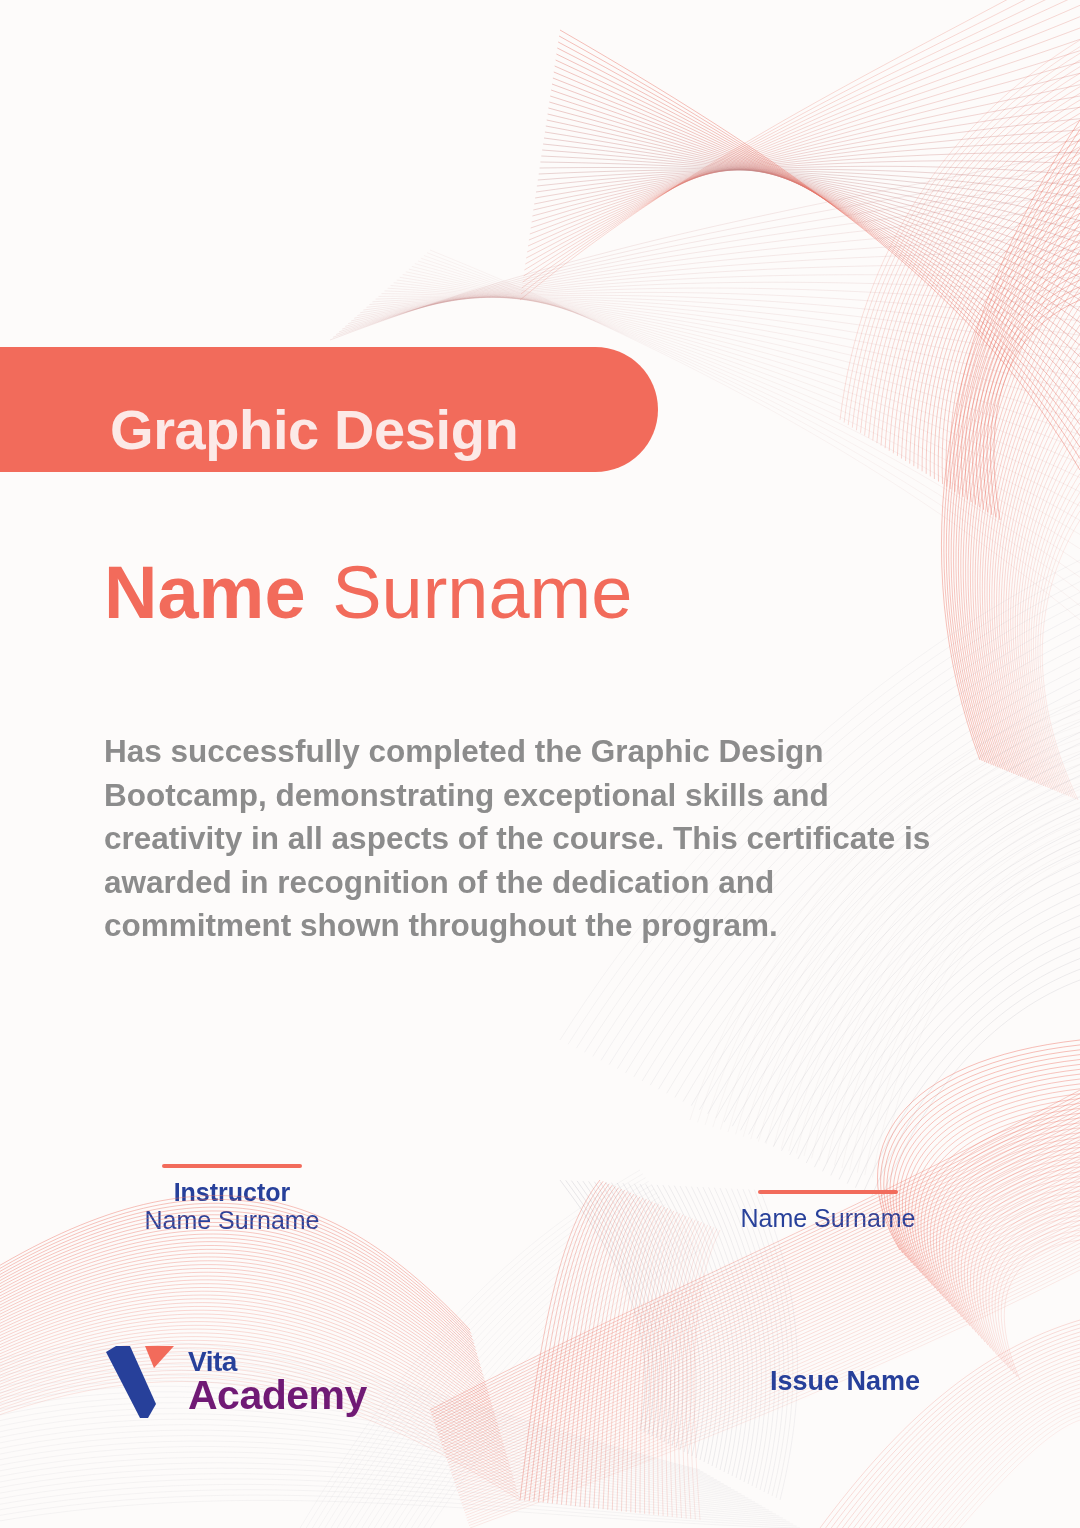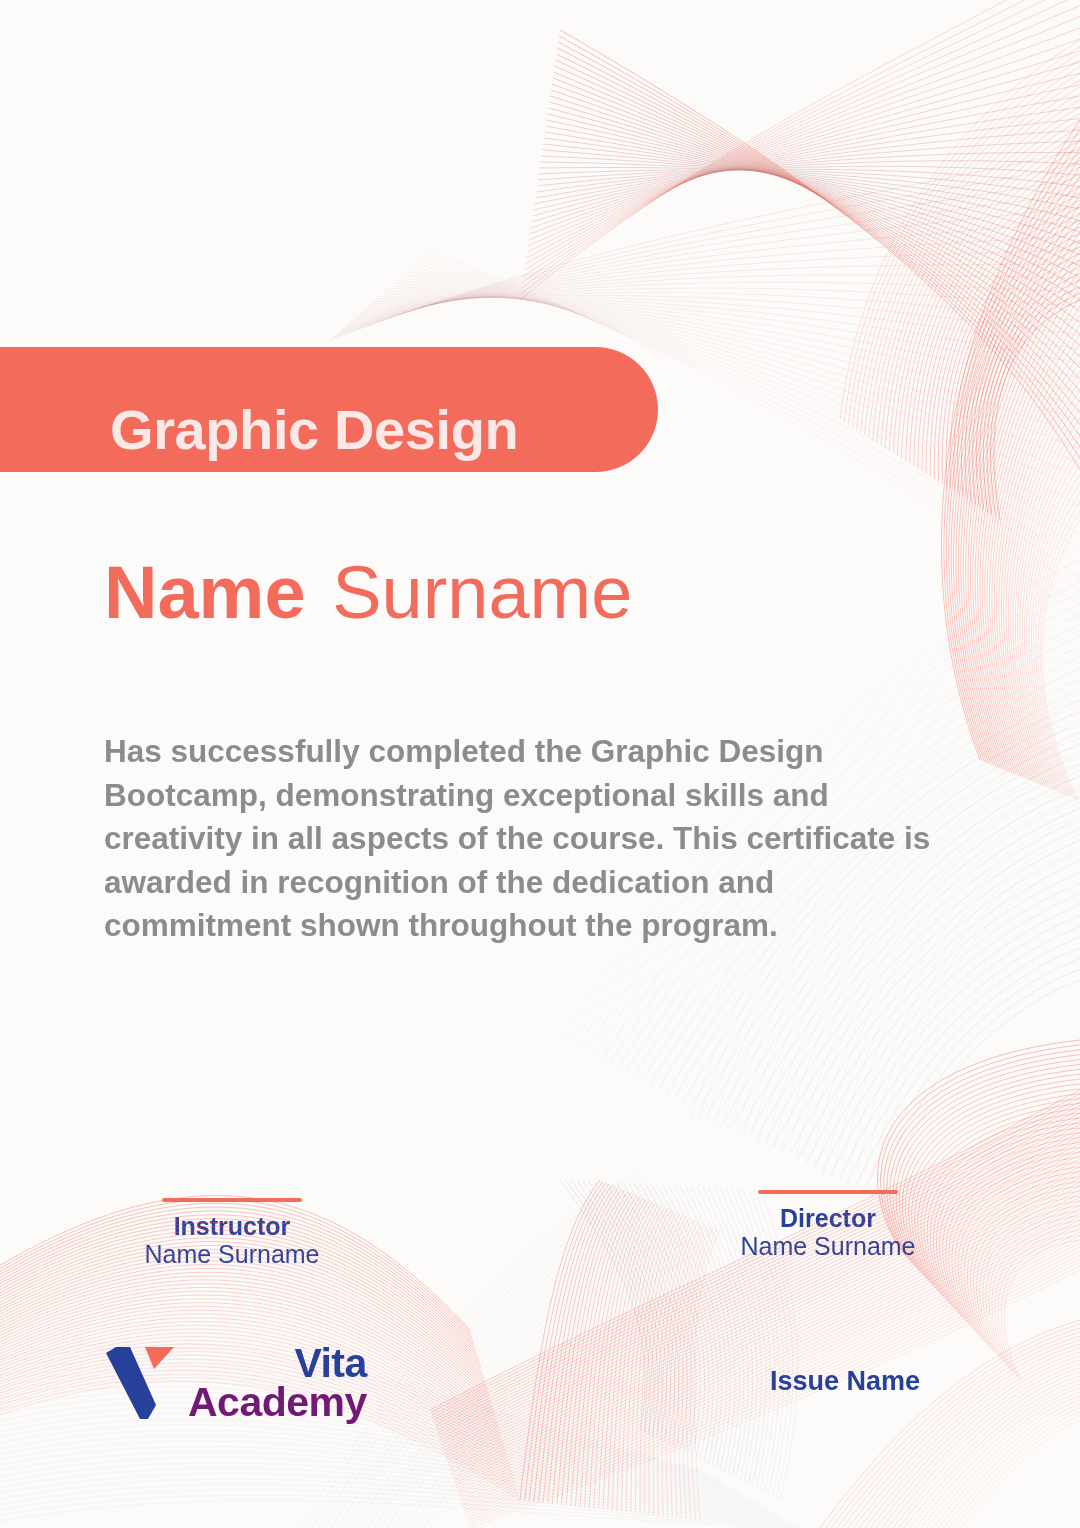--- a/index.html
+++ b/index.html
@@ -108,21 +108,21 @@
     line-height: 43.5px;
     color: #8c8c8c;
     font-weight: bold;
   }
 
   
   .sig {
     position: absolute;
     text-align: center;
   }
-  .sig-instructor { left: 104px;  top: 1198px; width: 256px; }
+  .sig-instructor { left: 104px;  top: 1164px; width: 256px; }
   .sig-director   { left: 700px;  top: 1190px; width: 256px; }
 
   .sig-rule {
     width: 140px;
     height: 4px;
     background: #f26b5b;
     border-radius: 2px;
     margin: 0 auto 10px auto;
   }
   .sig-role {
@@ -150,25 +150,24 @@
   .logo-mark {
     width: 72px;
     height: 76px;
     flex: none;
   }
   .logo-words {
     margin-left: 12px;
     line-height: 0.96;
   }
   .logo-vita {
-    font-size: 41px;
+    font-size: 28px;
     font-weight: bold;
     color: #27409a;
     letter-spacing: -0.5px;
-    text-align: right;
   }
   .logo-academy {
     font-size: 41px;
     font-weight: bold;
     color: #701a75;
     letter-spacing: -0.5px;
   }
 
   
   .issue-date {
@@ -739,21 +738,20 @@
     <div class="body-text">Has successfully completed the Graphic Design Bootcamp, demonstrating exceptional skills and creativity in all aspects of the course. This certificate is awarded in recognition of the dedication and commitment shown throughout the program.</div>
 
     <div class="sig sig-instructor">
       <div class="sig-rule"></div>
       <div class="sig-role">Instructor</div>
       <div class="sig-person">Name Surname</div>
     </div>
 
     <div class="sig sig-director">
       <div class="sig-rule"></div>
-      <div class="sig-role">Director</div>
       <div class="sig-person">Name Surname</div>
     </div>
 
   </div>
 
   <div class="course-banner">
     <div class="course-label">Graphic Design</div>
   </div>
 
   <div class="logo">

